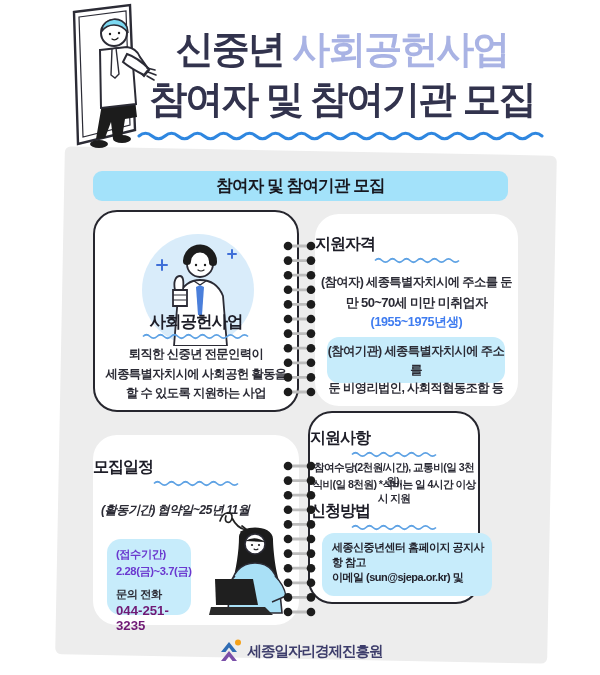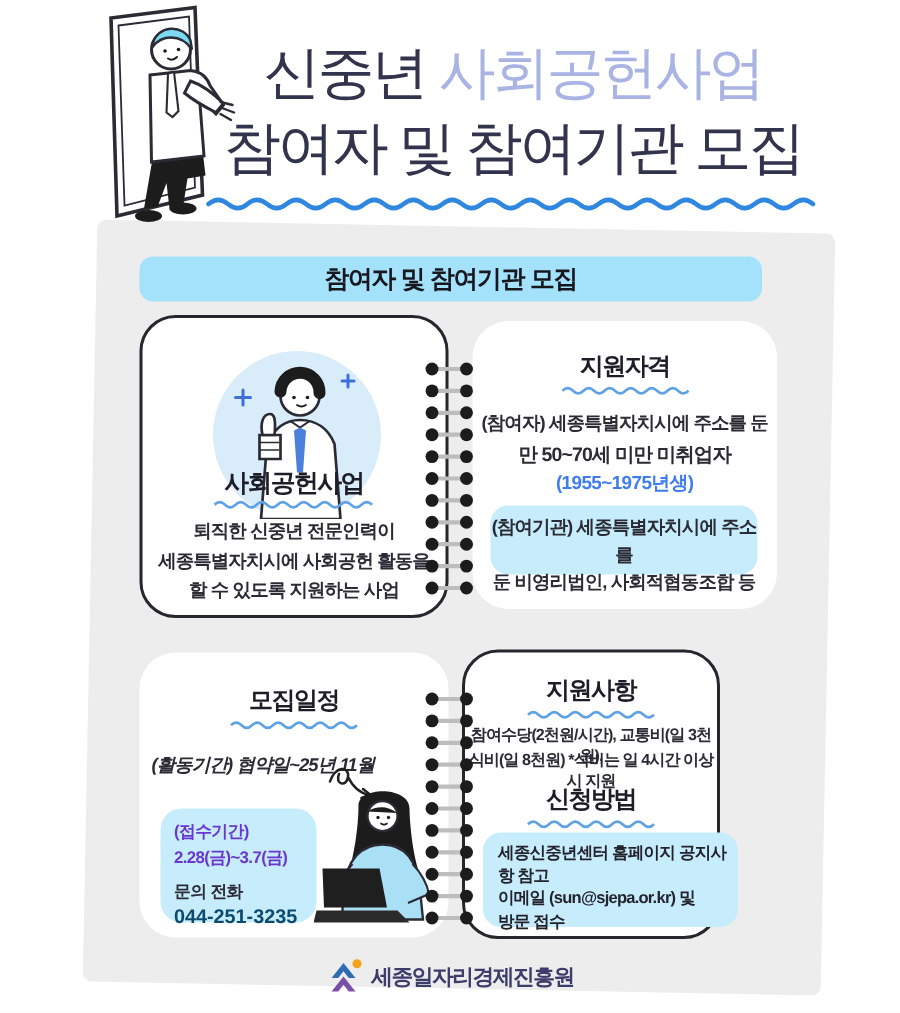--- a/index.html
+++ b/index.html
@@ -3,64 +3,64 @@
 <meta charset="utf-8">
 <style>
   * { margin:0; padding:0; box-sizing:border-box; }
   html,body { background:#fff; }
   .page {
     position:relative; width:600px; height:675px; background:#ffffff;
     overflow:hidden; font-family:"Liberation Sans", sans-serif;
   }
   
   .title-wrap { position:absolute; left:126px; top:24px; width:432px; text-align:center; z-index:3; }
-  .title-line { font-size:38px; font-weight:400; color:#32334d; letter-spacing:-2px; line-height:1.32; white-space:nowrap; }
+  .title-line { font-size:38px; font-weight:700; color:#32334d; letter-spacing:-2px; line-height:1.32; white-space:nowrap; }
   .title-accent { color:#a9b3e4; }
   .title-wave { position:absolute; left:136px; top:129px; z-index:3; }
   .door-illus { position:absolute; left:50px; top:2px; z-index:4; }
   
   .gray-panel {
     position:absolute; left:60px; top:151px; width:492px; height:508px;
     background:#ededed; border-radius:6px; transform:rotate(1.1deg); z-index:1;
   }
   
   .banner {
     position:absolute; left:93px; top:171px; width:415px; height:30px; z-index:2;
     background:#a3e2fa; border-radius:9px; display:flex; align-items:center; justify-content:center;
     font-size:16.5px; font-weight:800; color:#17171f; letter-spacing:-0.8px;
   }
   
   .card { position:absolute; background:#fff; border-radius:24px; z-index:2; }
   .card.bordered { border:2.5px solid #26262e; }
   #card-about { left:93px;  top:210px; width:206px; height:202px; }
   #card-elig  { left:315px; top:214px; width:203px; height:192px; }
   #card-sched { left:93px;  top:435px; width:206px; height:190px; }
-  #card-apply { left:308px; top:433px; width:172px; height:193px; }
-  .card h3 { text-align:center; font-size:16px; font-weight:800; color:#1d1d27; letter-spacing:-1px; }
+  #card-apply { left:308px; top:411px; width:172px; height:193px; }
+  .card h3 { font-size:16px; font-weight:800; color:#1d1d27; letter-spacing:-1px; }
   .abs { position:absolute; left:0; right:0; }
   .wave-row { display:flex; justify-content:center; }
   .body-text { font-size:12.3px; font-weight:600; color:#2b2b35; letter-spacing:-0.6px; text-align:center; }
   
   .about-circle { position:absolute; left:47px; top:22px; width:112px; height:112px; border-radius:50%; background:#d9ecfa; }
   .about-badge { position:absolute; left:0; right:0; top:99px; text-align:center; font-size:16.5px; font-weight:800; color:#1d1d27; letter-spacing:-1px; z-index:2; }
   .about-wave { position:absolute; left:0; right:0; top:120px; }
   .about-desc { position:absolute; left:0; right:0; top:133px; line-height:19.5px; }
   
   .elig-p1 { position:absolute; left:0; right:0; top:60px; }
   .elig-p2 { position:absolute; left:0; right:0; top:80px; font-size:13px; font-weight:800; }
   .elig-p3 { position:absolute; left:0; right:0; top:100px; font-size:12.6px; font-weight:800; color:#3f7cf0; text-align:center; letter-spacing:-0.4px; }
   .elig-box { position:absolute; left:12px; top:123px; width:178px; height:46px; background:#c7ecfb; border-radius:12px; padding-top:5px; line-height:18.5px; }
   
   .sched-activity { position:absolute; left:8px; top:67px; text-align:left;font-style:italic; }
   .sched-arrow { position:absolute; left:124px; top:74px; }
-  .sched-box { position:absolute; left:14px; top:104px; width:104px; height:76px; background:#c7ecfb; border-radius:14px; padding:8px 0 0 9px; text-align:left; }
+  .sched-box { position:absolute; left:14px; top:104px; width:84px; height:76px; background:#c7ecfb; border-radius:14px; padding:8px 0 0 9px; text-align:left; }
   .sched-period-label { font-size:11.2px; font-weight:800; color:#6a38cf; letter-spacing:-0.4px; }
   .sched-period { font-size:11.2px; font-weight:700; color:#6a38cf; letter-spacing:-0.4px; margin-top:2px; }
   .sched-phone-label { font-size:11.2px; font-weight:700; color:#2b2b35; letter-spacing:-0.4px; margin-top:8px; }
-  .sched-phone { font-size:13.2px; font-weight:700; color:#0c4a6e; margin-top:1px; }
+  .sched-phone { font-size:13.2px; font-weight:700; color:#701a75; margin-top:1px; }
   .woman-illus { position:absolute; left:116px; top:86px; }
   
   .support-l1 { position:absolute; left:0; right:0; top:48px; font-size:10.7px; }
   .support-l2 { position:absolute; left:0; right:0; top:65px; font-size:10.7px; }
   .apply-title { position:absolute; left:0; right:0; top:88px; }
   .apply-box { position:absolute; left:12px; top:120px; width:170px; height:63px; background:#c7ecfb; border-radius:12px; padding:7px 0 0 10px; text-align:left; font-size:11px; font-weight:700; color:#23232d; letter-spacing:-0.5px; line-height:15.2px; }
   
   .rings { position:absolute; z-index:5; }
   #rings-top { left:281px; top:238px; }
   #rings-bottom { left:281px; top:458px; }
@@ -196,21 +196,20 @@
     <div class="body-text support-l2">식비(일 8천원) *식비는 일 4시간 이상 시 지원</div>
     <h3 class="apply-title">신청방법</h3>
     <div class="abs wave-row" style="top:110px;">
       <svg width="88" height="9" viewBox="0 0 88 9">
         <path d="M2 4.5 Q5.5 1 9 4.5 T16 4.5 T23 4.5 T30 4.5 T37 4.5 T44 4.5 T51 4.5 T58 4.5 T65 4.5 T72 4.5 T79 4.5 T86 4.5" fill="none" stroke="#5ea2e4" stroke-width="1.7"></path>
       </svg>
     </div>
     <div class="apply-box">
       <div>세종신중년센터 홈페이지 공지사항 참고</div>
       <div>이메일 (sun@sjepa.or.kr) 및</div>
-      <div>방문 접수</div>
     </div>
   </div>
 
   <svg class="rings" id="rings-top" width="38" height="164" viewBox="0 0 38 164">
     <defs>
         <g id="ring-a">
       <rect x="5" y="-1.4" width="26" height="2.8" rx="1.4" fill="#bdbdbd"></rect>
       <circle cx="7" cy="0" r="4.3" fill="#1c1c1c"></circle>
           <circle cx="30" cy="0" r="4.3" fill="#1c1c1c"></circle>
     </g>

